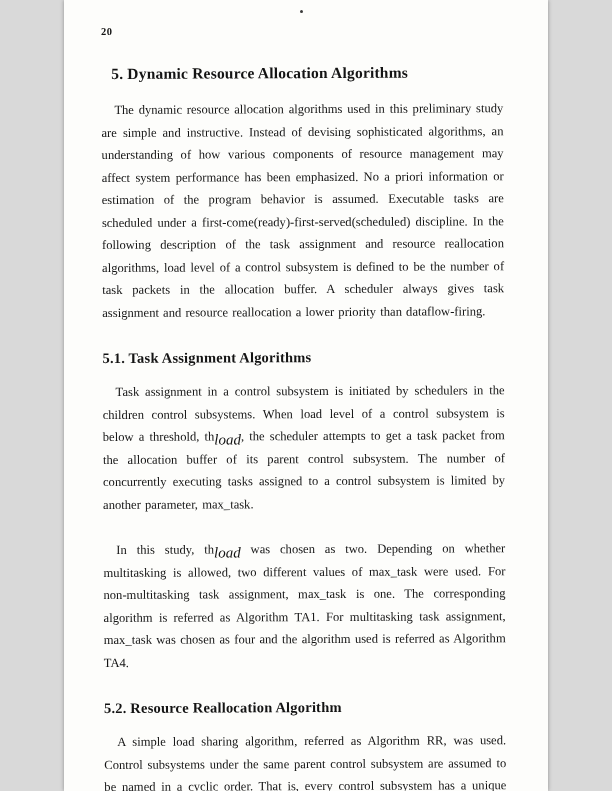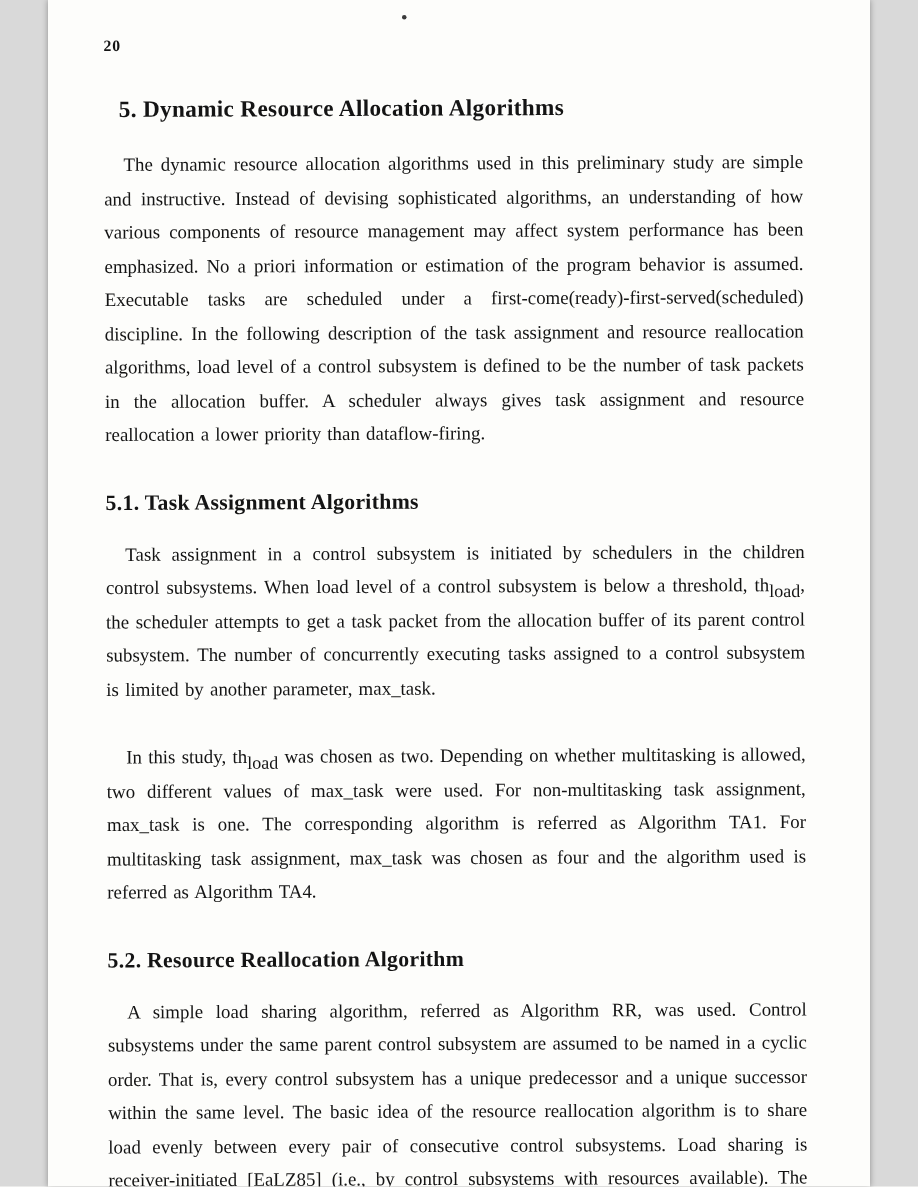--- a/index.html
+++ b/index.html
@@ -2,21 +2,21 @@
 <html><head>
 <meta charset="utf-8">
 <style>
   html, body { margin: 0; padding: 0; }
   body {
     background: #d9d9d9;
     font-family: "Liberation Serif", "DejaVu Serif", serif;
   }
   .page {
     position: relative;
-    width: 548px;
+    width: 484px;
     height: 791px;
     margin: 0 auto;
     background: #fdfdfb;
     color: #141414;
     box-sizing: border-box;
     padding: 20px 45px 0 37px;
     overflow: hidden;
     box-shadow: 0 0 4px rgba(0,0,0,0.35);
   }
   .content {
@@ -54,21 +54,22 @@
     font-size: 12.6px;
     line-height: 22.5px;
     text-align: justify;
     margin: 0;
     word-spacing: 1px;
   }
   p.para.indent { text-indent: 13px; }
   p.para + p.para { margin-top: 23px; }
   .it { }
   sub.it {
-    font-size: 12px;
+    font-style: italic;
+    font-size: 15px;
     line-height: 0;
     margin-top: 16px;
   }
 </style>
 </head>
 <body>
 
 <div class="page">
   <span class="scan-dot"></span>
   <div class="content">

